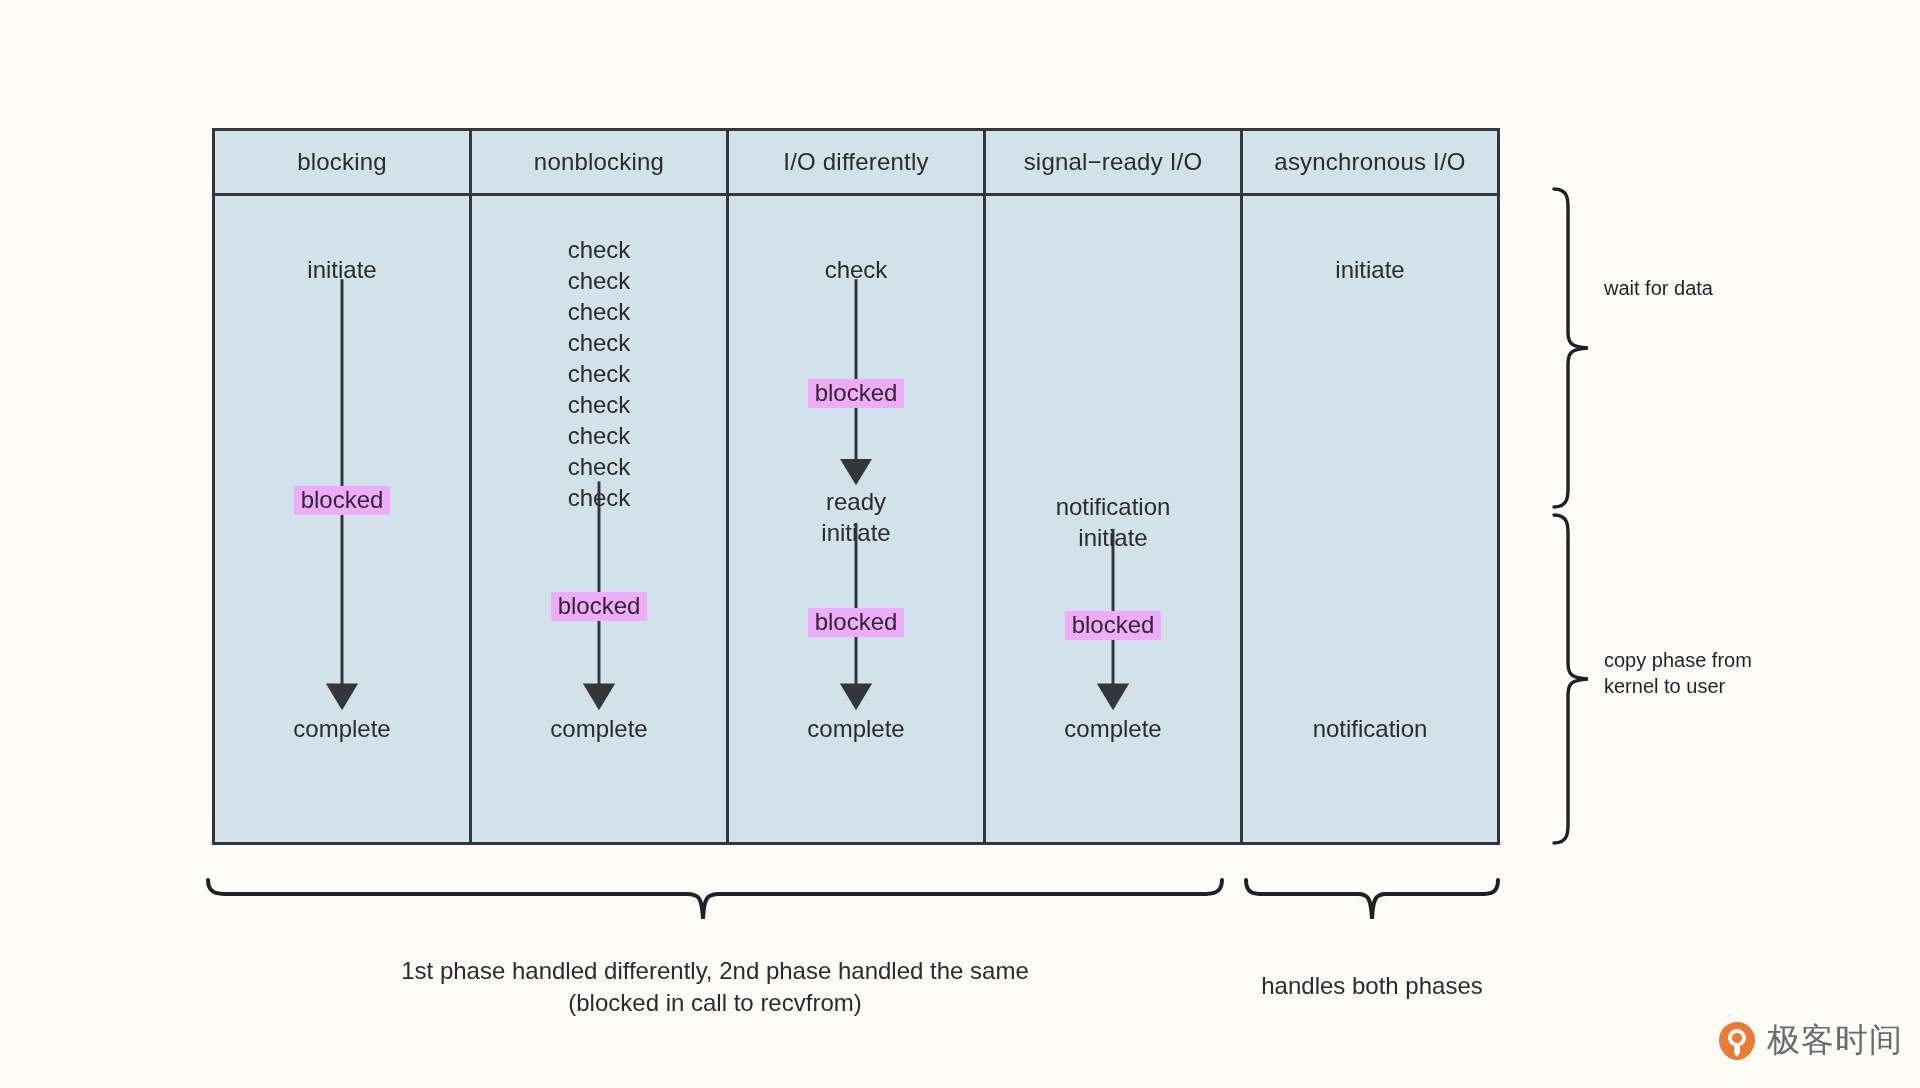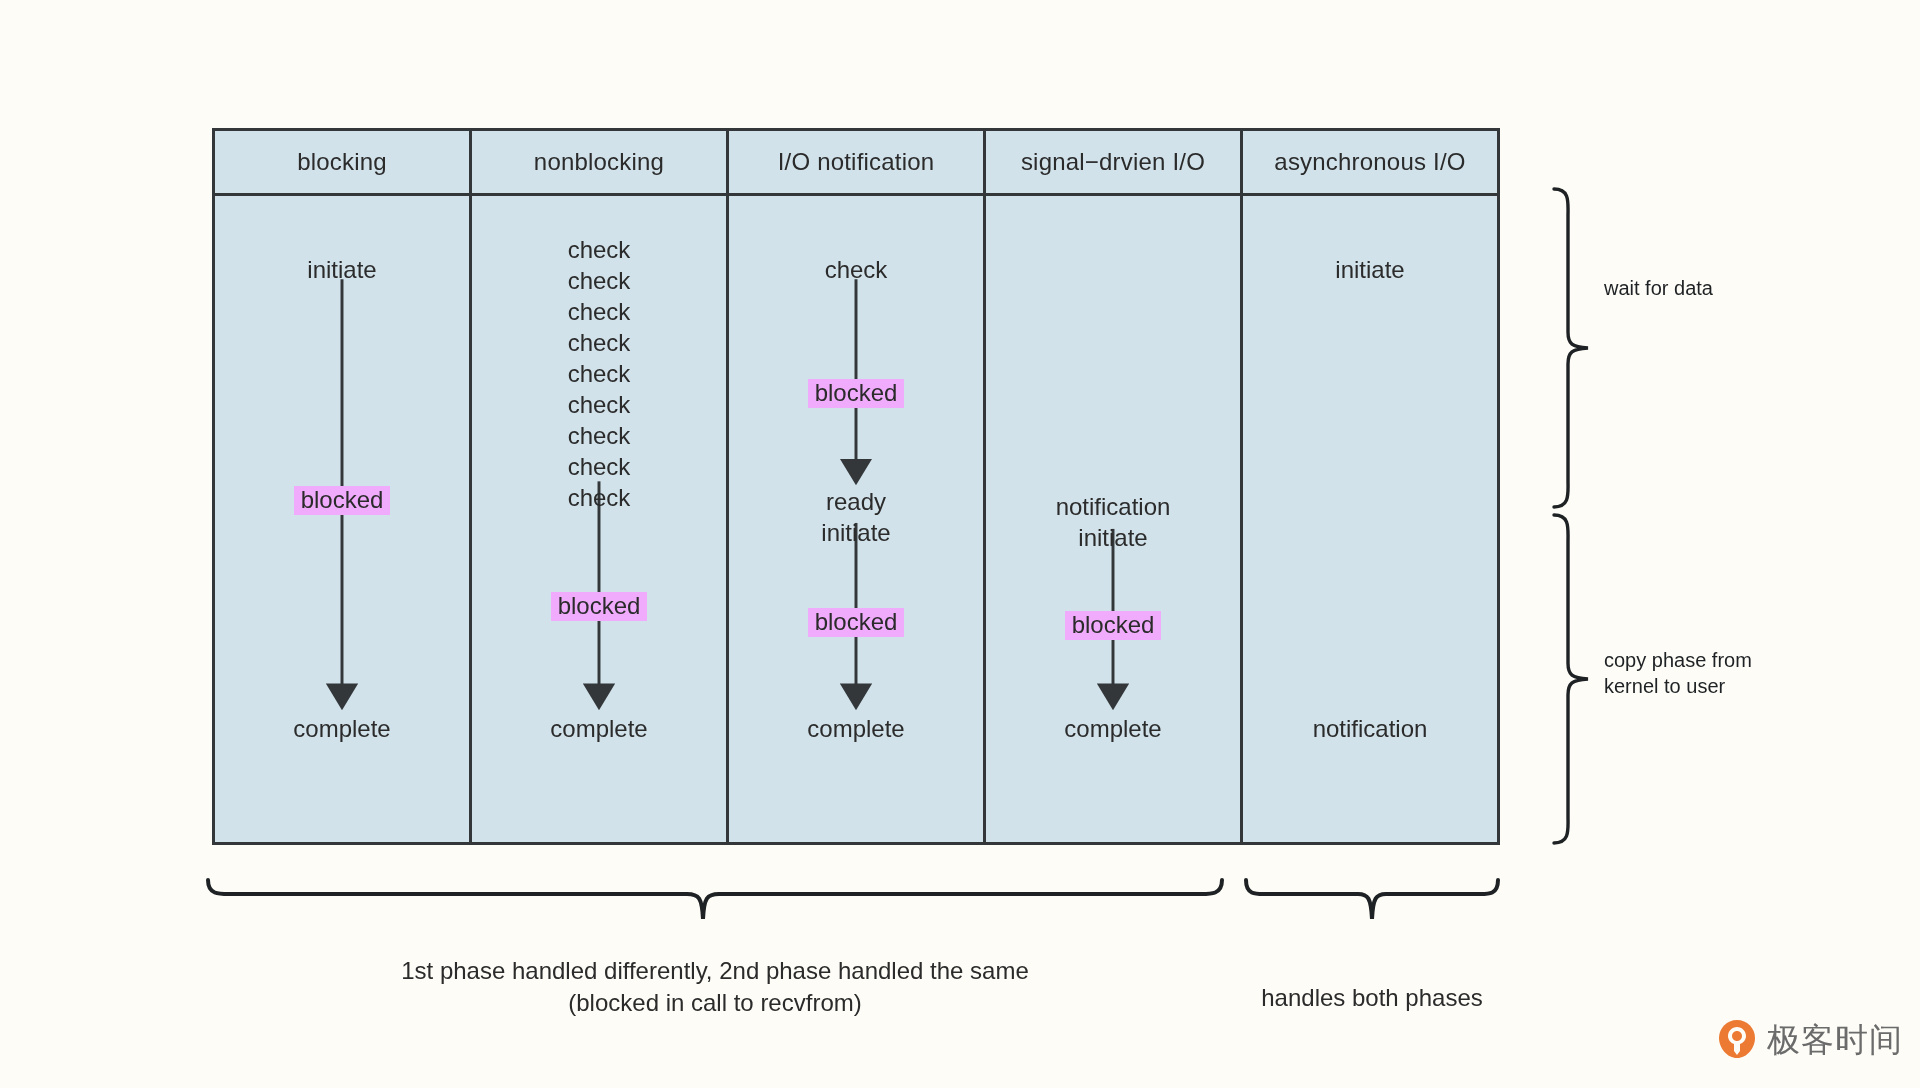--- a/index.html
+++ b/index.html
@@ -120,21 +120,21 @@
     line-height: 1.35;
     white-space: pre-line;
   }
 
   
   .wm {
     position: absolute;
     left: 1716px;
     top: 1018px;
     display: flex;
-    align-items: flex-start;
+    align-items: center;
     gap: 9px;
   }
   .wm-mark {
     width: 42px; height: 42px;
     position: relative;
   }
   .wm-text {
     font-size: 33px;
     color: #6b6b6b;
     letter-spacing: 1px;
@@ -149,24 +149,24 @@
   <div class="table">
 
     <div class="head-row">
       <div class="head-cell">
           <span>blocking</span>
         </div>
       <div class="head-cell">
           <span>nonblocking</span>
         </div>
       <div class="head-cell">
-          <span>I/O notification</span>
-        </div>
-      <div class="head-cell">
-          <span>signal−drvien I/O</span>
+          <span>I/O differently</span>
+        </div>
+      <div class="head-cell">
+          <span>signal−ready I/O</span>
         </div>
       <div class="head-cell">
           <span>asynchronous I/O</span>
         </div>
     </div>
 
     <div class="body-row">
 
       <div class="body-cell">
         <svg class="arrows" viewBox="0 0 258 652" preserveAspectRatio="none">
@@ -268,21 +268,21 @@
 
   <svg class="bbrace" style="left:205px; top:874px; width:1020px; height:52px;" viewBox="0 0 1020 52" preserveAspectRatio="none">
     <path d="M3,6 C3,22 16,20 30,20 L482,20 C494,20 497,24 498,45 C499,24 502,20 514,20 L990,20 C1004,20 1017,22 1017,6" fill="none" stroke="#1f2224" stroke-width="4" stroke-linecap="round"></path>
   </svg>
   <div class="caption" style="left:205px; top:955px; width:1020px;">1st phase handled differently,  2nd phase handled the same
 (blocked in call to recvfrom)</div>
 
   <svg class="bbrace" style="left:1243px; top:874px; width:258px; height:52px;" viewBox="0 0 258 52" preserveAspectRatio="none">
     <path d="M3,6 C3,22 14,20 26,20 L115,20 C125,20 128,24 129,45 C130,24 133,20 143,20 L232,20 C244,20 255,22 255,6" fill="none" stroke="#1f2224" stroke-width="4" stroke-linecap="round"></path>
   </svg>
-  <div class="caption" style="left:1243px; top:970px; width:258px;margin-top:12px;">handles both phases</div>
+  <div class="caption" style="left:1243px; top:970px; width:258px;">handles both phases</div>
 
   <div class="wm">
     <div class="wm-mark">
       <svg viewBox="0 0 42 42" width="42" height="42">
         <path d="M21 2 C31 2 39 10 39 20 C39 30 31 40 21 40 C11 40 3 30 3 20 C3 10 11 2 21 2 Z" fill="#ec7a32"></path>
         <path d="M21 9 C26 9 30 13 30 18 C30 22 27 25 24 26 L24 33 L21 37 L18 33 L18 26 C15 25 12 22 12 18 C12 13 16 9 21 9 Z" fill="#fdfcf7"></path>
         <path d="M21 13 C23.8 13 26 15.2 26 18 C26 20.8 23.8 23 21 23 C18.2 23 16 20.8 16 18 C16 15.2 18.2 13 21 13 Z" fill="#ec7a32"></path>
       </svg>
     </div>
     <div class="wm-text">极客时间</div>

